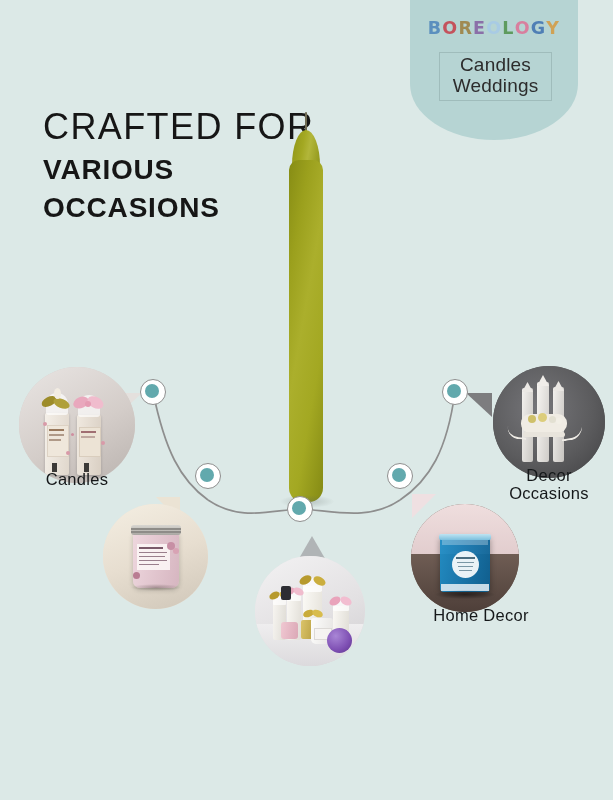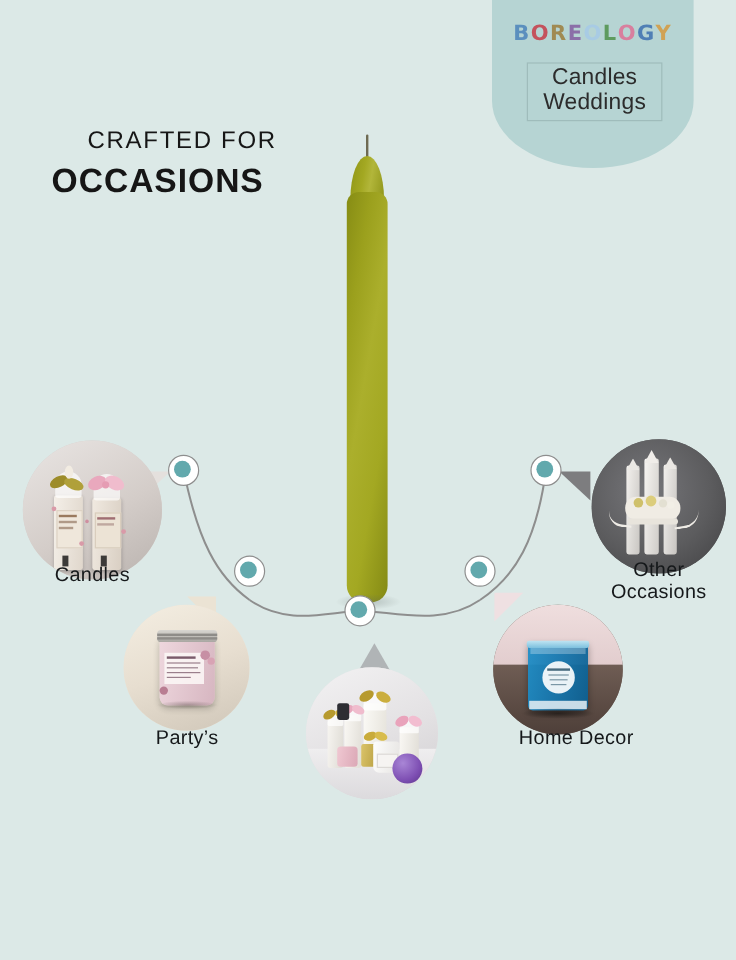--- a/index.html
+++ b/index.html
@@ -73,26 +73,25 @@
 
   
   .headline {
     position: absolute;
     left: 43px;
     top: 106px;
     color: #161616;
     line-height: 1.16;
   }
   .headline .h-light {
-    font-size: 20px;
+    font-size: 36px;
     font-weight: 300;
     letter-spacing: 1.4px;
     font-family: "Liberation Sans", sans-serif;
     display: block;
-    margin-left: 30px;
   }
   .headline .h-bold {
     font-size: 28px;
     font-weight: 700;
     letter-spacing: 0.8px;
     font-family: "Liberation Sans", sans-serif;
     display: block;
     margin-top: 6px;
   }
 
@@ -215,20 +214,21 @@
       <span class="lb">B</span><span class="lo1">O</span><span class="lr">R</span><span class="le">E</span><span class="lo2">O</span><span class="ll">L</span><span class="lo3">O</span><span class="lg">G</span><span class="ly">Y</span>
     </div>
     <div class="logo-box">
       <div>Candles</div>
       <div>Weddings</div>
     </div>
   </div>
 
   <div class="headline">
     <span class="h-light">CRAFTED FOR</span>
+    <span class="h-bold">VARIOUS</span>
     <span class="h-bold">OCCASIONS</span>
   </div>
 
   <div class="candle-wrap">
     <div class="candle-wick"></div>
     <div class="candle-tip"></div>
     <div class="candle-body"></div>
     <div class="candle-shadow"></div>
   </div>
 
@@ -299,21 +299,21 @@
       <div style="position:absolute; left:45px; top:47px; width:9px; height:9px; background:#dccd7c; border-radius:50%;"></div>
       <div style="position:absolute; left:56px; top:50px; width:7px; height:7px; background:#e3e0d2; border-radius:50%;"></div>
       <div style="position:absolute; left:63px; top:52px; width:6px; height:6px; background:#f2efe6; border-radius:50%;"></div>
 
       <div style="position:absolute; left:14px; top:61px; width:20px; height:10px; border-bottom:2.5px solid #efece6; border-radius:0 0 0 14px; transform:rotate(6deg);"></div>
       <div style="position:absolute; left:68px; top:60px; width:22px; height:12px; border-bottom:2.5px solid #efece6; border-radius:0 0 14px 0; transform:rotate(-8deg);"></div>
       <div style="position:absolute; left:30px; top:66px; width:42px; height:5px; background:#e8e4dc; border-radius:3px;"></div>
     </div>
   </div>
   <div class="bub-label" style="left:486px; top:466px; width:126px;">
-    <div>Other</div>
+    <div>Decor</div>
     <div>Occasions</div>
   </div>
 
   <div class="tail" style="left:156px; top:497px; border-left:0 solid transparent; border-right:24px solid #ebe3d4; border-bottom:24px solid transparent; transform:rotate(0deg);"></div>
   <div class="bubble" style="left:103px; top:504px; width:105px; height:105px; background:#ece4d6;">
     <div class="scene">
       <div style="position:absolute; inset:0; background:linear-gradient(160deg,#f4eee2 0%,#e7ded0 50%,#cfc6b8 100%);"></div>
 
       <div style="position:absolute; left:30px; top:28px; width:46px; height:56px; background:linear-gradient(100deg,rgba(238,214,222,0.95),rgba(214,180,192,0.95)); border-radius:4px 4px 7px 7px; box-shadow:0 2px 5px rgba(0,0,0,.2);"></div>
 
@@ -328,21 +328,20 @@
       <div style="position:absolute; left:36px; top:56px; width:28px; height:1.4px; background:#9a7f8c;"></div>
       <div style="position:absolute; left:36px; top:60px; width:20px; height:1.4px; background:#9a7f8c;"></div>
 
       <div style="position:absolute; left:64px; top:38px; width:8px; height:8px; background:#c78fa4; border-radius:50%;"></div>
       <div style="position:absolute; left:70px; top:44px; width:6px; height:6px; background:#d8a3b4; border-radius:50%;"></div>
       <div style="position:absolute; left:30px; top:68px; width:7px; height:7px; background:#b97d92; border-radius:50%;"></div>
 
       <div style="position:absolute; left:28px; top:80px; width:50px; height:7px; background:radial-gradient(ellipse at center, rgba(60,50,45,.35), rgba(60,50,45,0) 72%); border-radius:50%;"></div>
     </div>
   </div>
-  <div class="bub-label" style="left:95px; top:606px; width:122px;">Party’s</div>
 
   <div class="tail" style="left:297px; top:536px; border-left:15px solid transparent; border-right:15px solid transparent; border-bottom:26px solid #b0b4b6;"></div>
   <div class="bubble" style="left:255px; top:556px; width:110px; height:110px; background:#e6e4e6;">
     <div class="scene">
       <div style="position:absolute; inset:0; background:linear-gradient(155deg,#f3f2f3 0%,#e3e1e3 55%,#cfcdd0 100%);"></div>
       <div style="position:absolute; left:0; top:68px; width:110px; height:42px; background:linear-gradient(180deg,#efeeef,#dcdadd);"></div>
 
       <div style="position:absolute; left:48px; top:30px; width:19px; height:52px; background:linear-gradient(95deg,#fbfaf6,#e5e2da); border-radius:2px;"></div>
       <div style="position:absolute; left:48px; top:22px; width:19px; height:14px; background:rgba(255,255,255,0.75); border-radius:50% 50% 10% 10%;"></div>
       <div class="ribbon" style="left:44px; top:20px; width:13px; height:8px; background:#b79a2e; transform:rotate(-30deg);"></div>
@@ -393,15 +392,15 @@
       <div style="position:absolute; left:45px; top:53px; width:19px; height:1.6px; background:#4a6d80;"></div>
       <div style="position:absolute; left:46px; top:58px; width:17px; height:1.3px; background:#7a97a6;"></div>
       <div style="position:absolute; left:47px; top:62px; width:15px; height:1.3px; background:#7a97a6;"></div>
       <div style="position:absolute; left:48px; top:66px; width:13px; height:1.3px; background:#7a97a6;"></div>
 
       <div style="position:absolute; left:30px; top:80px; width:48px; height:7px; background:rgba(232,240,244,0.85);"></div>
 
       <div style="position:absolute; left:24px; top:86px; width:60px; height:9px; background:radial-gradient(ellipse at center, rgba(0,0,0,.45), rgba(0,0,0,0) 72%); border-radius:50%;"></div>
     </div>
   </div>
-  <div class="bub-label" style="left:396px; top:606px; width:132px;text-align:right;">Home Decor</div>
+  <div class="bub-label" style="left:415px; top:606px; width:132px;">Home Decor</div>
 
 </div>
 
 </body></html>

